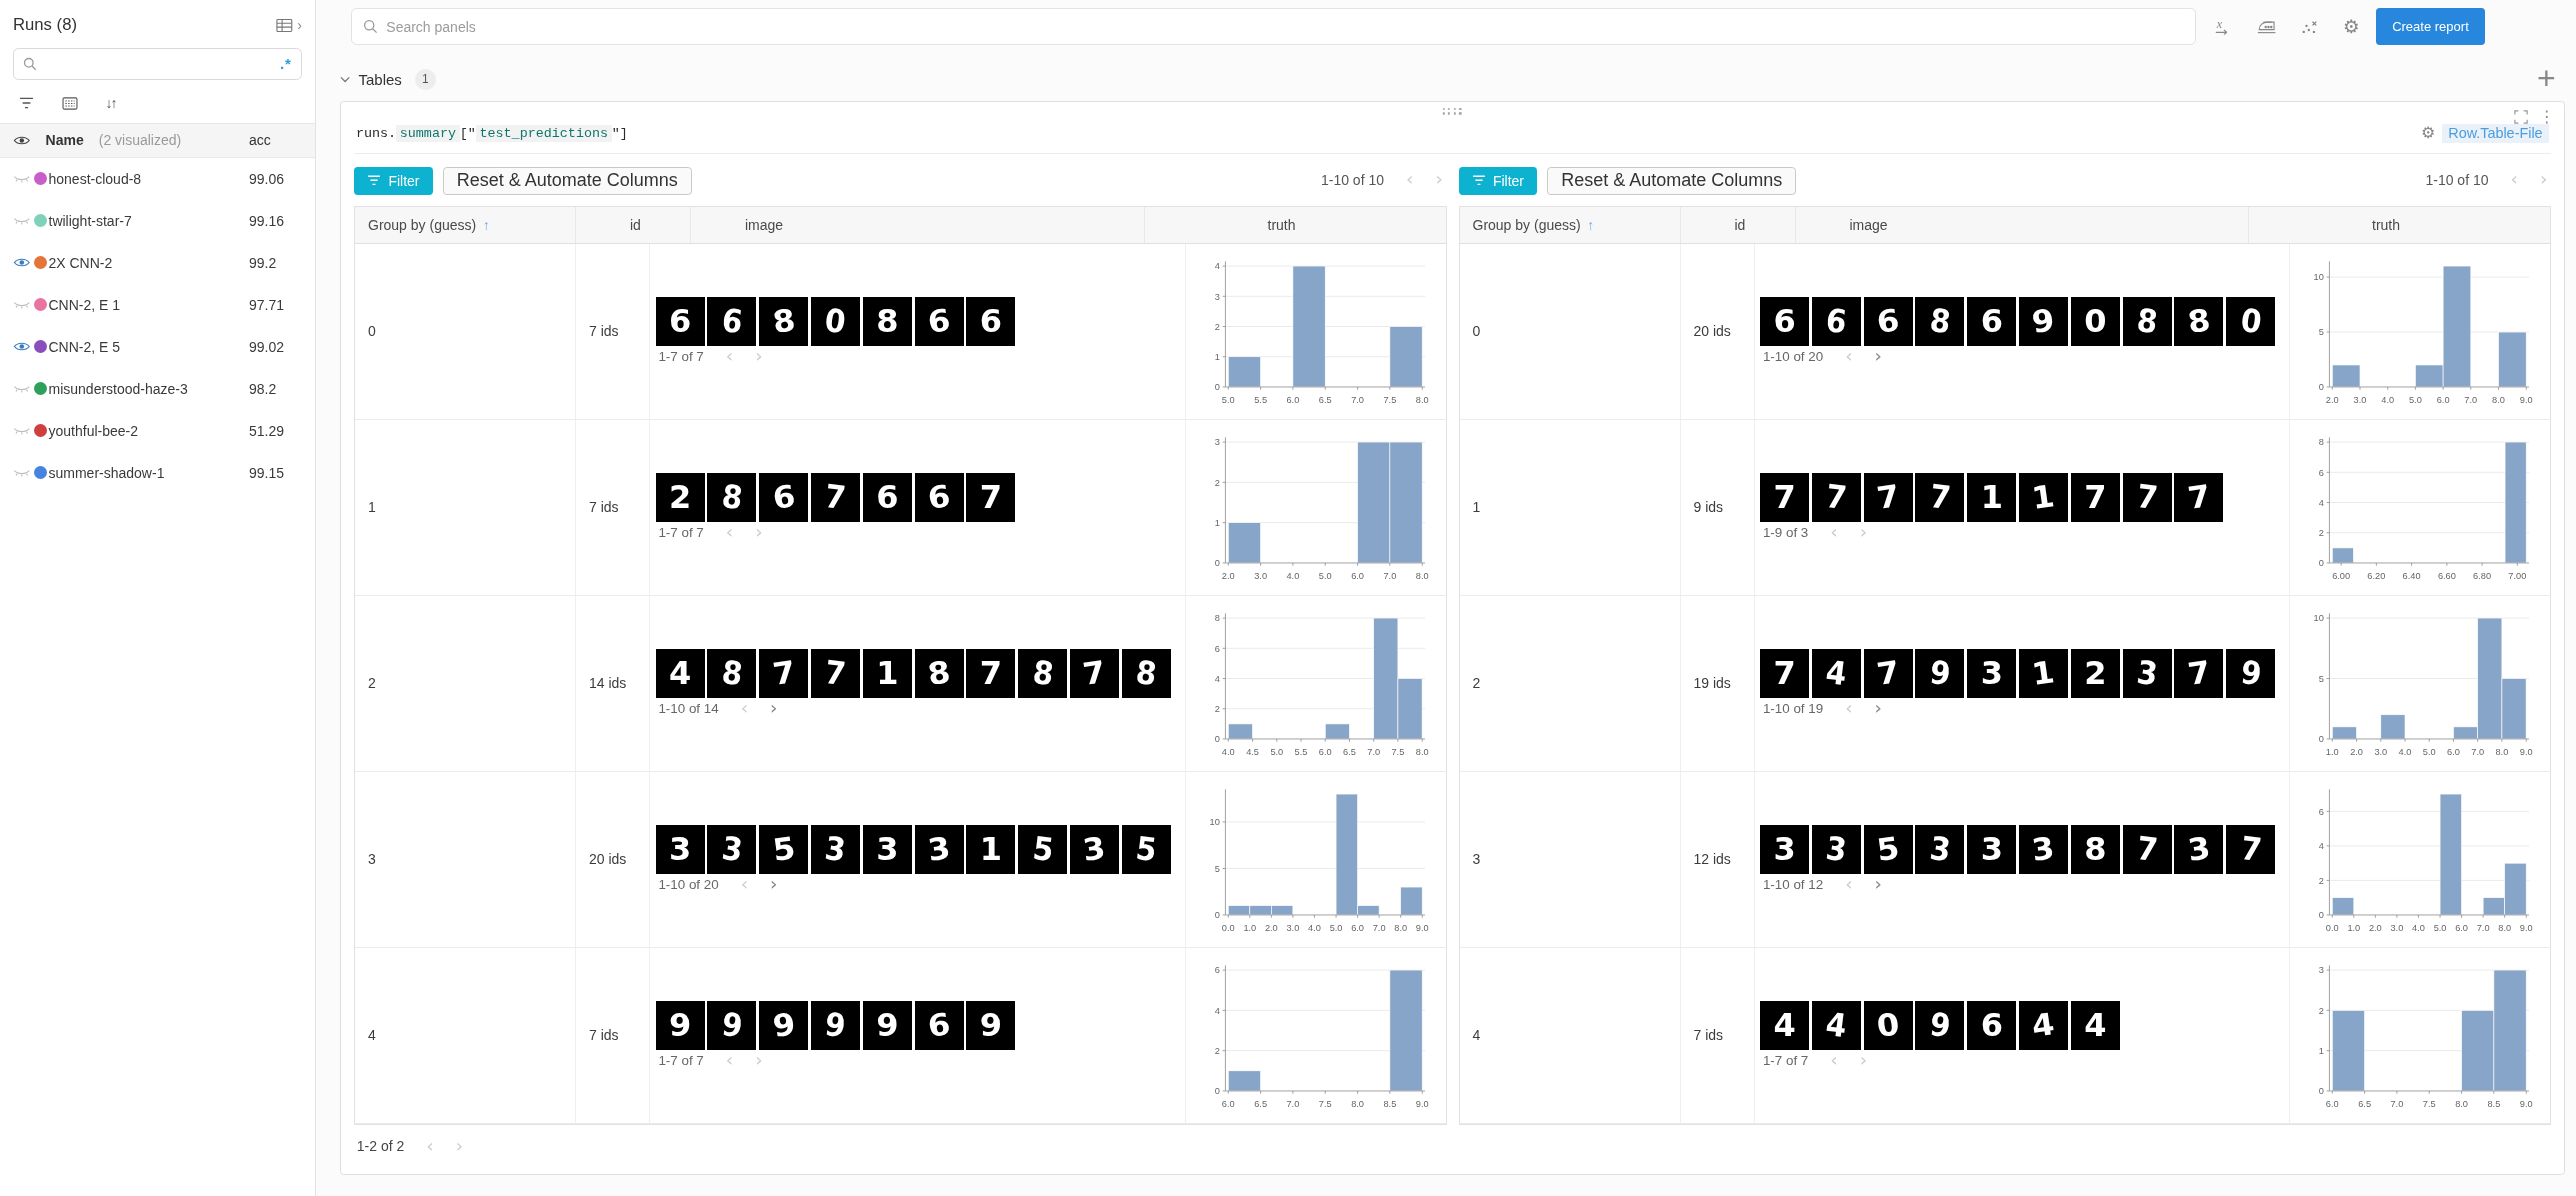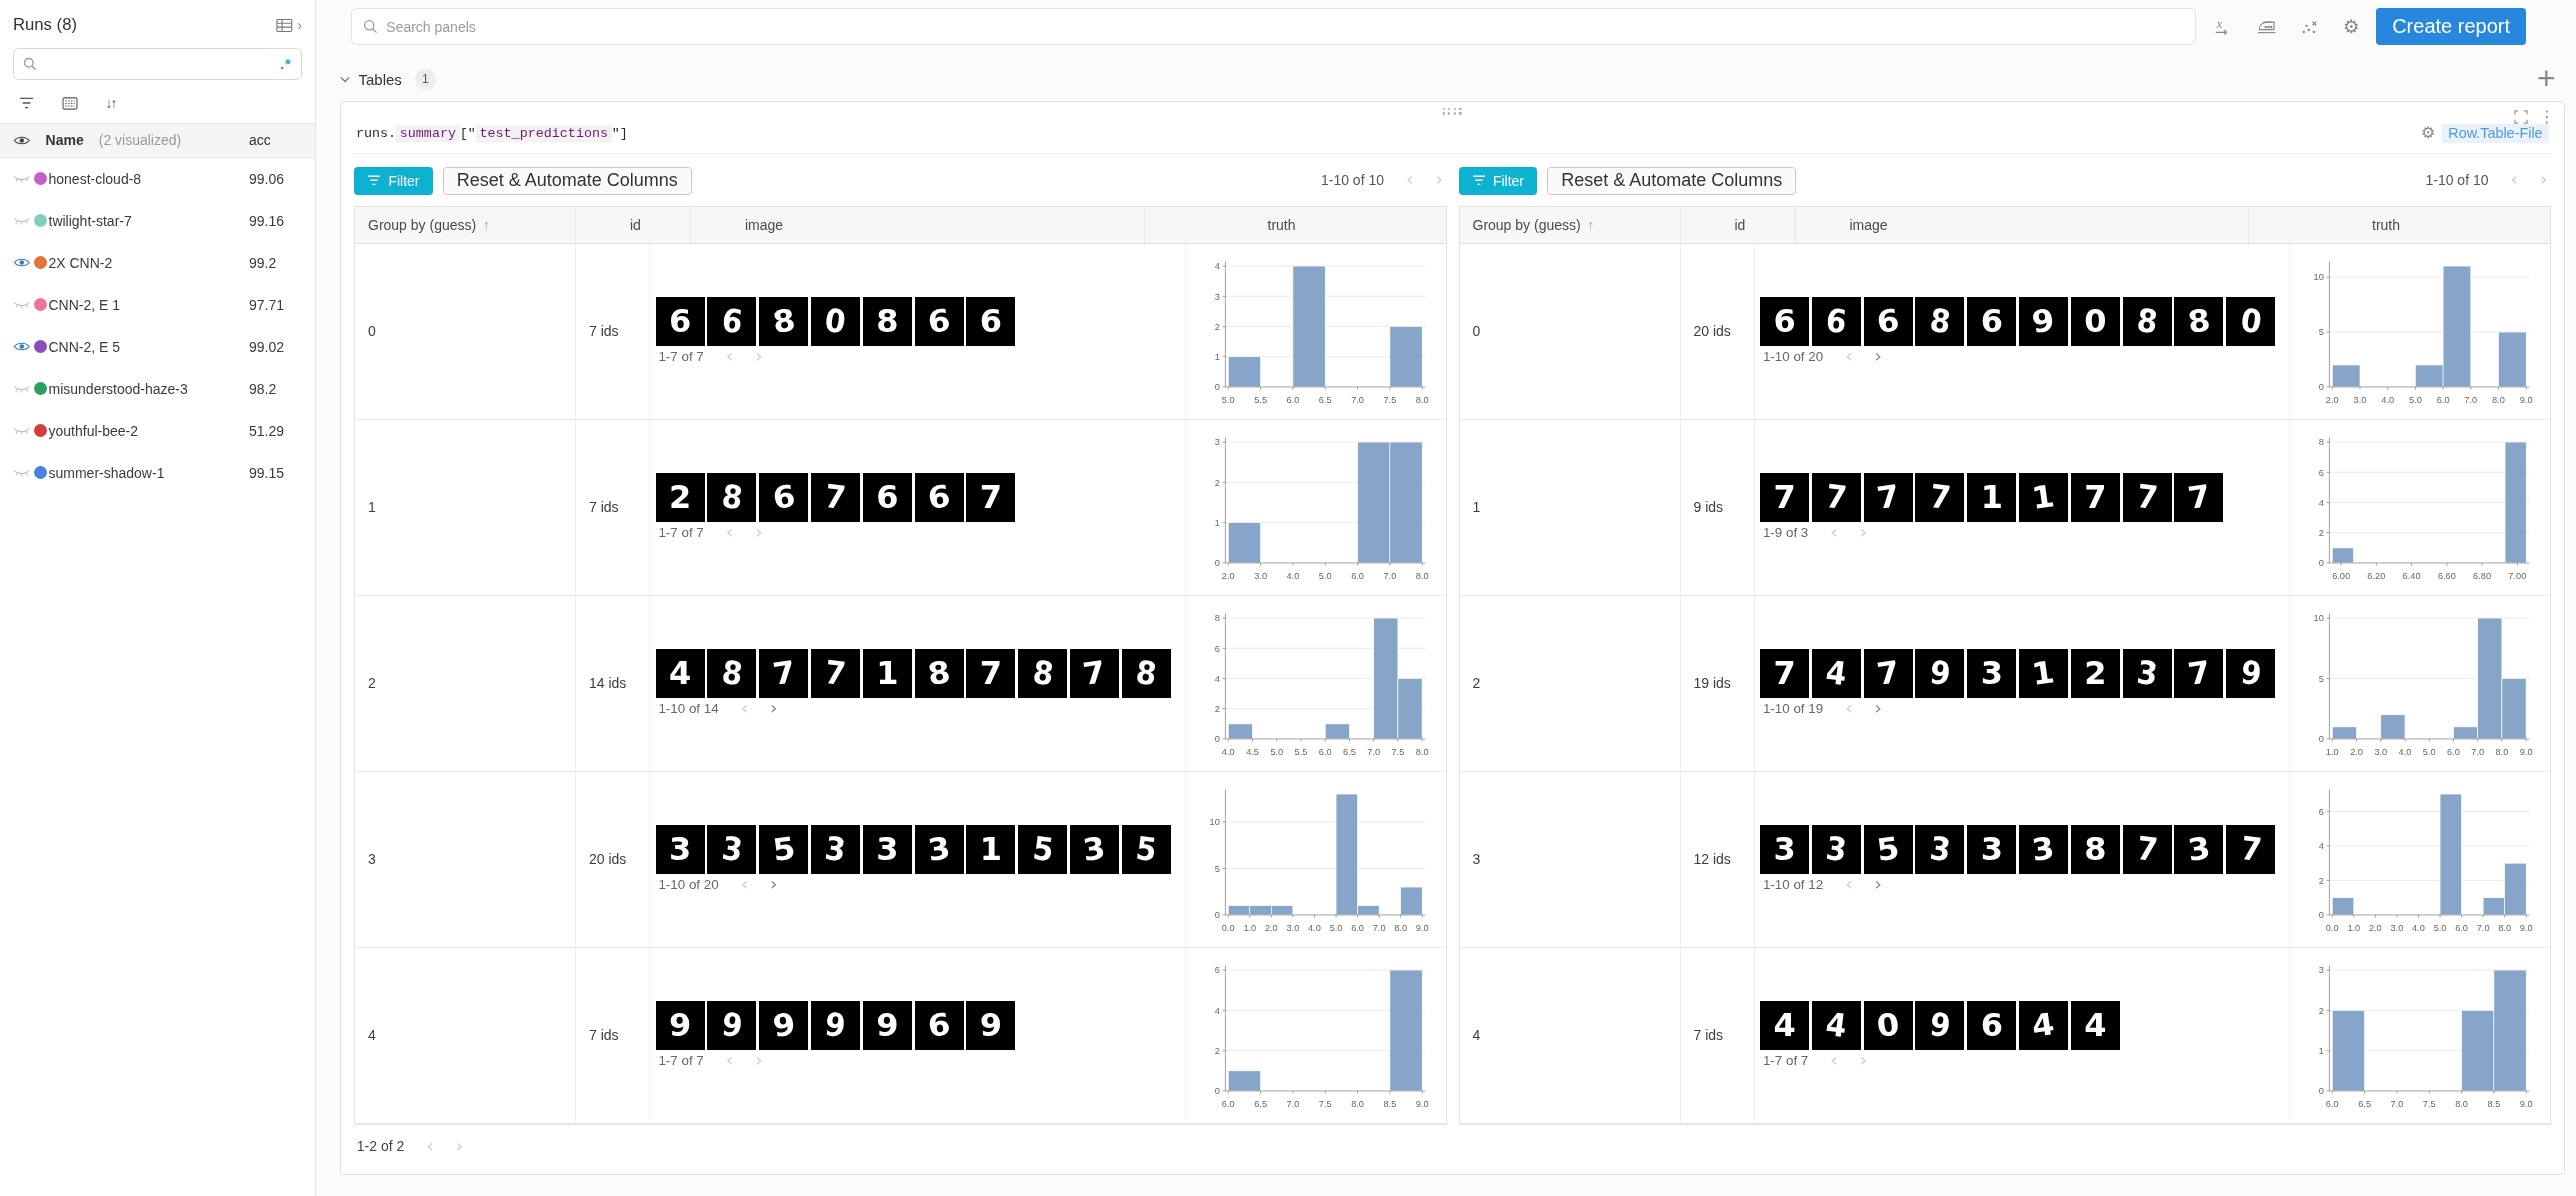--- a/index.html
+++ b/index.html
@@ -26,36 +26,36 @@
 
   
   .main { flex:1; position:relative; padding:0 0 0 0; }
   .topbar { display:flex; align-items:center; gap:16.7px; padding:8.3px 11px 0 35px; }
   .search-panels { display:flex; align-items:center; gap:8.3px; border:0.9px solid #e2e2e2; background:#fff; border-radius:5.6px; height:37px; padding:0 11px; width:1845px; }
   .search-panels input { border:none; outline:none; flex:1; font-size:14px; color:#333; font-family:inherit; }
   .search-panels input::placeholder, .sb-search input::placeholder { color:#9b9b9b; }
   .top-icons { display:flex; gap:23px; align-items:center; color:#868686; }
   .top-icons > span { cursor:pointer; display:flex; }
   .gear-glyph { font-size:18.5px; color:#868686; line-height:1; }
-  .create-report { background:#2787dd; color:#fff; border:none; border-radius:3.7px; height:37px; padding:0 16px; font-size:20px; cursor:pointer; font-family:inherit; }
+  .create-report { background:#2787dd; color:#fff; border:none; border-radius:3.7px; height:37px; padding:0 16px; font-size:13px; cursor:pointer; font-family:inherit; }
 
   .section-row { display:flex; align-items:center; gap:8.3px; margin:22px 0 9.3px 24px; font-size:15px; color:#333; position:relative; height:24px; }
   .badge { background:#ededed; border-radius:50%; width:21.3px; height:21.3px; display:flex; align-items:center; justify-content:center; font-size:12px; color:#555; margin-left:4.6px; }
   .plus { position:absolute; right:20.4px; top:-7.4px; font-size:32px; color:#888; font-weight:100; cursor:pointer; }
   .chev-down { display:flex; cursor:pointer; }
 
   .panel { position:relative; background:#fff; border:0.9px solid #dedede; border-radius:3.7px; margin:0 11px 0 24px; height:1074px; padding:0 13px; }
   .panel-grip { position:absolute; top:6.5px; left:50%; transform:translateX(-50%); display:grid; grid-template-columns:repeat(4,3.7px); grid-gap:1.9px; cursor:grab; }
   .panel-grip i { width:2.3px; height:2.3px; background:#aaa; border-radius:50%; }
   .panel-topright { position:absolute; top:7.4px; right:9.3px; display:flex; gap:11px; align-items:center; color:#888; }
   .panel-topright > span { cursor:pointer; display:flex; }
   .kebab { font-size:16px; color:#888; line-height:1; }
   .panel-head { display:flex; justify-content:space-between; align-items:center; padding:22px 1.9px 9.3px 1.9px; border-bottom:0.9px solid #ececec; }
   .expr { font-family:"Liberation Mono","DejaVu Sans Mono",monospace; font-size:13.4px; color:#2b2b2b; }
-  .expr .tok { color:#701a75; background:#f2f2f2; padding:0.9px 3.7px; }
+  .expr .tok { color:#0f766e; background:#f2f2f2; padding:0.9px 3.7px; }
   .rowlink-wrap { display:flex; align-items:center; gap:6.5px; }
   .rowlink { color:#4a9de0; background:#eaf1f8; font-size:14.4px; padding:1.9px 6.5px; cursor:pointer; }
 
   .tables-wrap { display:flex; gap:12px; margin-top:13px; }
   .wtable { flex:1; min-width:0; position:relative; }
   .controls { position:relative; height:39px; display:flex; gap:10.2px; align-items:flex-start; }
   .filter-btn { background:#0cb2d0; color:#fff; border:none; border-radius:3.7px; height:28px; padding:0 13px; font-size:14px; display:flex; align-items:center; gap:7.4px; cursor:pointer; font-family:inherit; }
   .reset-btn { background:#fafafa; border:0.9px solid #c9c9c9; border-radius:3.7px; height:28px; padding:0 13px; font-size:18px; color:#333; cursor:pointer; font-family:inherit; }
   .pager { position:absolute; right:3.7px; top:3.7px; color:#555; font-size:14px; display:flex; gap:22px; align-items:center; }
   .chev { color:#ccc; font-size:18.5px; line-height:1; cursor:pointer; font-family:"DejaVu Sans",sans-serif; }

